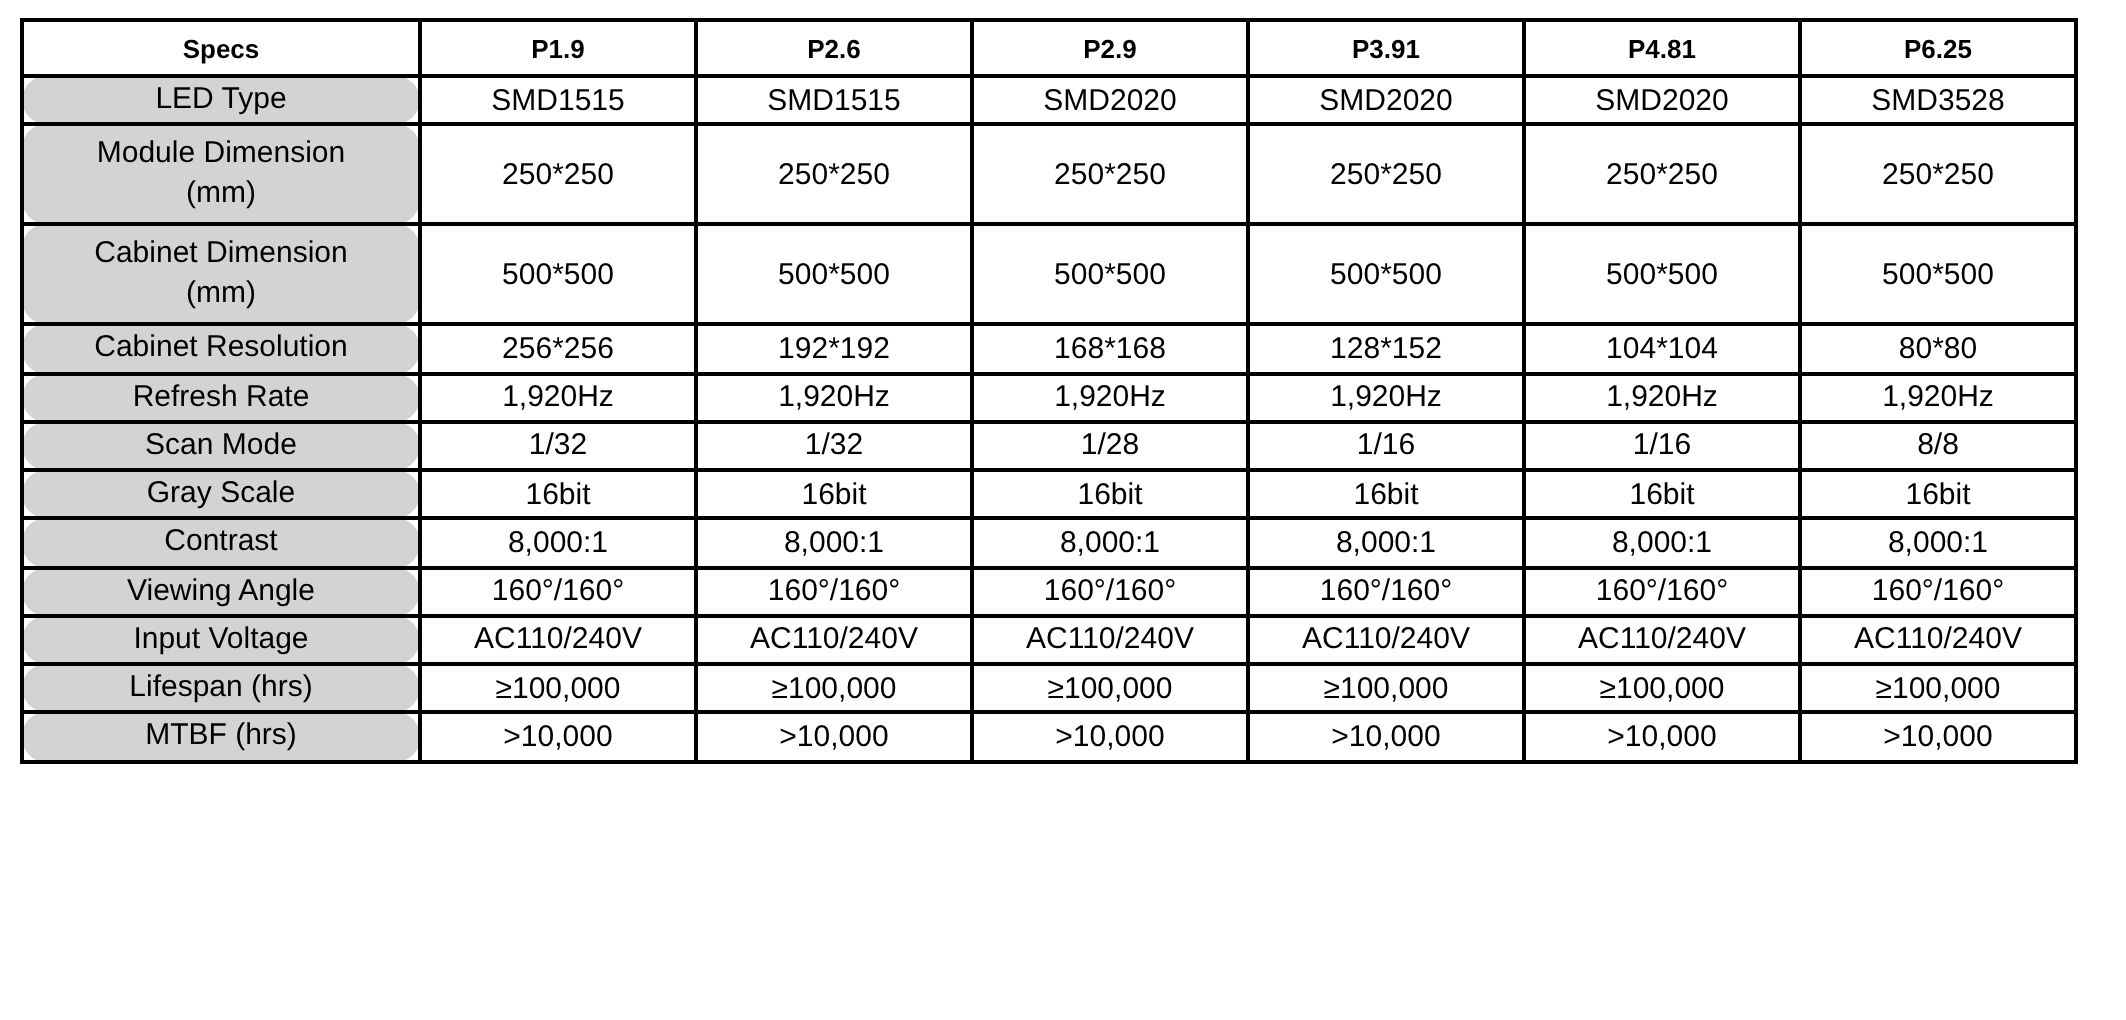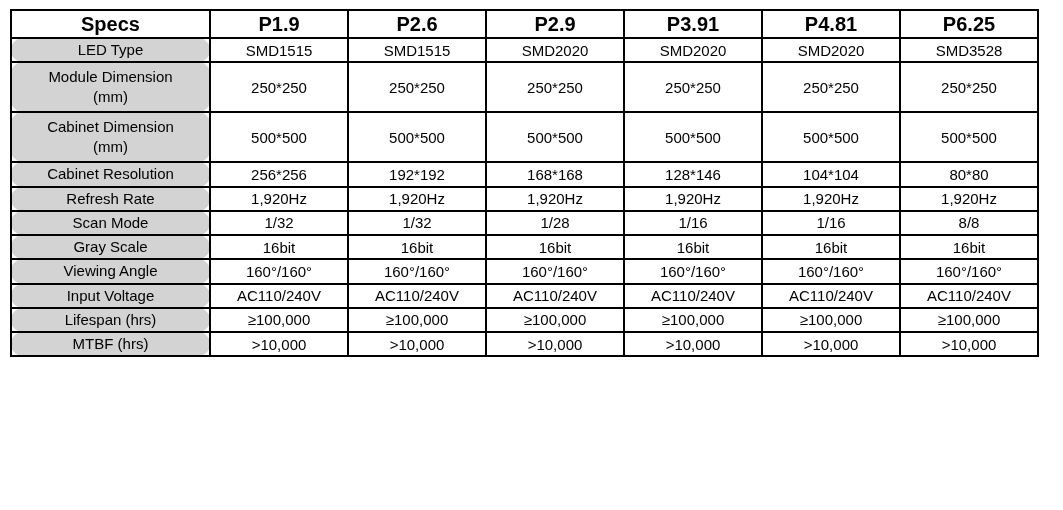--- a/index.html
+++ b/index.html
@@ -35,21 +35,21 @@
     border: 2px solid var(--border-color);
     text-align: center;
     vertical-align: middle;
     padding: 1px 4px;
     font-size: 15px;
     color: var(--text-color);
     overflow: hidden;
   }
   .specs-table th {
     font-weight: bold;
-    font-size: 20px;
+    font-size: 13px;
     background: var(--header-bg);
     height: 24px;
   }
   .specs-table tr {
     height: 24px;
   }
   .specs-table tr.tall {
     height: 50px;
     margin-top: 17px;
   }
@@ -116,21 +116,21 @@
           <td class="value-cell">500*500</td>
           <td class="value-cell">500*500</td>
           <td class="value-cell">500*500</td>
           <td class="value-cell">500*500</td>
         </tr>
         <tr>
           <td class="label-cell">Cabinet Resolution</td>
           <td class="value-cell">256*256</td>
           <td class="value-cell">192*192</td>
           <td class="value-cell">168*168</td>
-          <td class="value-cell">128*146</td>
+          <td class="value-cell">128*152</td>
           <td class="value-cell">104*104</td>
           <td class="value-cell">80*80</td>
         </tr>
         <tr>
           <td class="label-cell">Refresh Rate</td>
           <td class="value-cell">1,920Hz</td>
           <td class="value-cell">1,920Hz</td>
           <td class="value-cell">1,920Hz</td>
           <td class="value-cell">1,920Hz</td>
           <td class="value-cell">1,920Hz</td>
@@ -148,20 +148,29 @@
         <tr>
           <td class="label-cell">Gray Scale</td>
           <td class="value-cell">16bit</td>
           <td class="value-cell">16bit</td>
           <td class="value-cell">16bit</td>
           <td class="value-cell">16bit</td>
           <td class="value-cell">16bit</td>
           <td class="value-cell">16bit</td>
         </tr>
         <tr>
+          <td class="label-cell">Contrast</td>
+          <td class="value-cell">8,000:1</td>
+          <td class="value-cell">8,000:1</td>
+          <td class="value-cell">8,000:1</td>
+          <td class="value-cell">8,000:1</td>
+          <td class="value-cell">8,000:1</td>
+          <td class="value-cell">8,000:1</td>
+        </tr>
+        <tr>
           <td class="label-cell">Viewing Angle</td>
           <td class="value-cell">160°/160°</td>
           <td class="value-cell">160°/160°</td>
           <td class="value-cell">160°/160°</td>
           <td class="value-cell">160°/160°</td>
           <td class="value-cell">160°/160°</td>
           <td class="value-cell">160°/160°</td>
         </tr>
         <tr>
           <td class="label-cell">Input Voltage</td>

